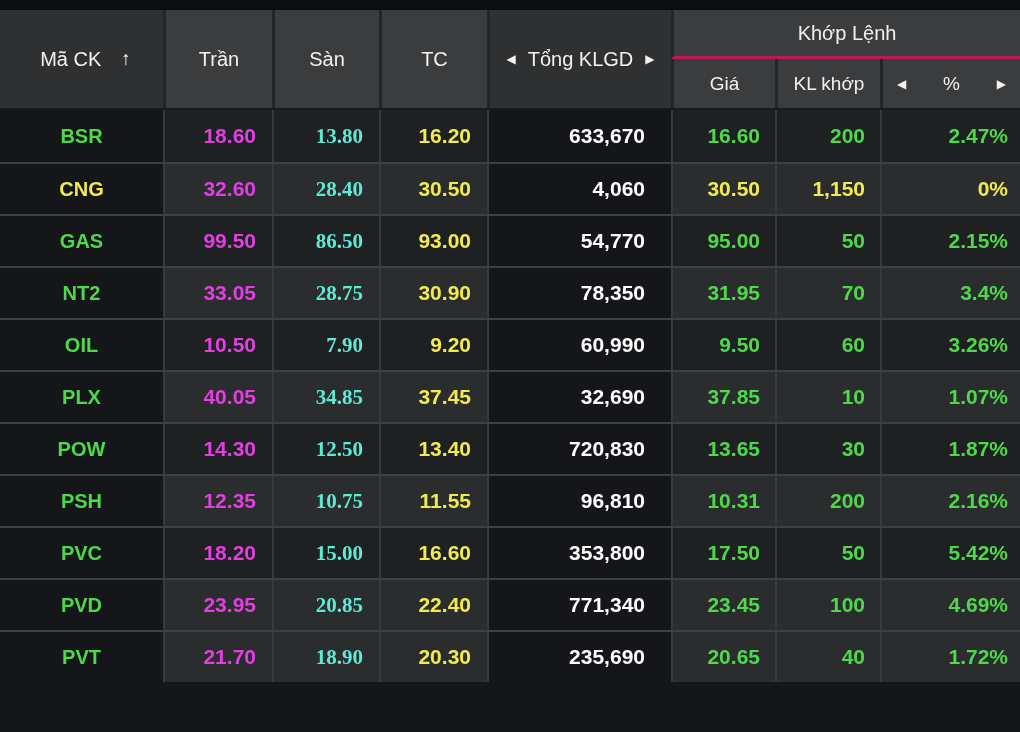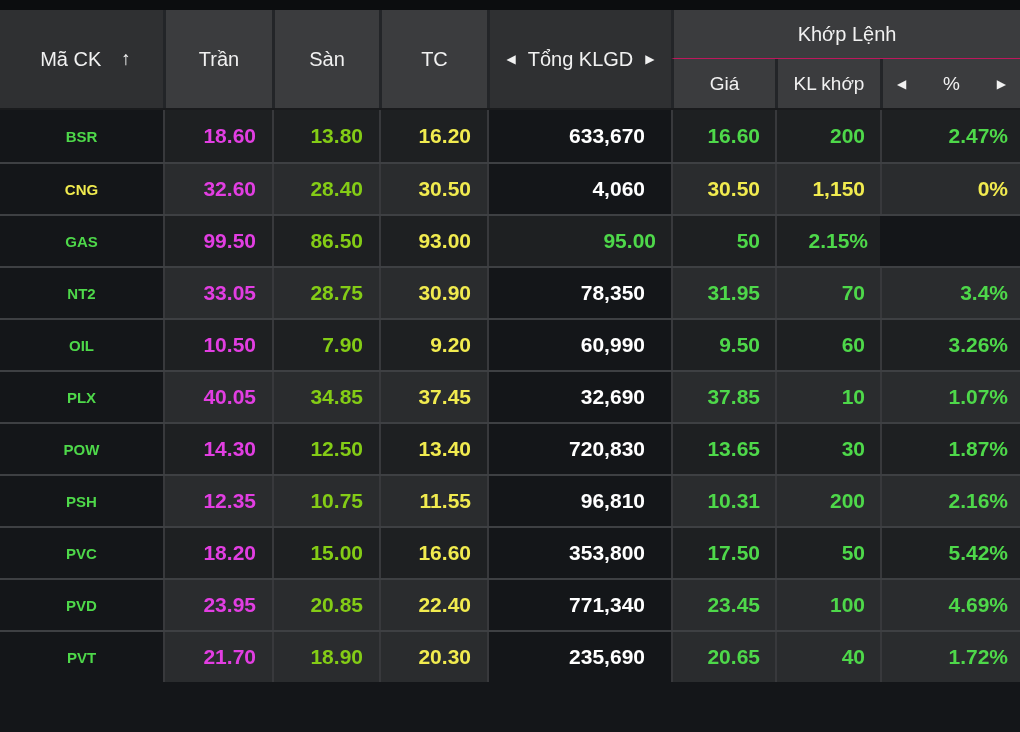--- a/index.html
+++ b/index.html
@@ -24,52 +24,52 @@
     height:98px;
     color:#f1f1f1; font-size:20px;
   }
   .hcell {
     background:#3b3c3e; display:flex; align-items:center; justify-content:center;
     border-left:3px solid #232528;
   }
   .hcell:first-child { border-left:none; }
   .h-span2 { grid-row:1 / span 2; }
   .h-dark { background:#2f3032; }
-  .h-group { grid-column:6 / span 3; border-bottom:1px solid #be185d; }
+  .h-group { grid-column:6 / span 3; border-bottom:3px solid #be185d; }
   .h-sub { font-size:19px;align-items:center; }
   .h-code { gap:20px;padding-left:8px; }
   .sorticon { font-size:19px; }
   .navarrow { font-size:12px; color:#f1f1f1; cursor:pointer; }
   .h-klgd { gap:12px; }
   .h-pct { justify-content:space-between; padding:0 14px; }
 
   
   .tbody { border-top:2px solid #1a1b1d; }
   .row { height:52px; border-top:2px solid #3e4043; }
   .row:first-child { border-top:none; }
   .cell {
     display:flex; align-items:center;
     font-size:21px; font-weight:bold;
     border-left:2px solid #38393c;
     background:#1e2022;
   }
   .cell:first-child { border-left:none; }
   .row.even .cell { background:#2a2c2e; }
   .cell.fixed-dark { background:#141619 !important; }
-  .col-code { justify-content:center; font-size:15px; }
+  .col-code { justify-content:center; font-size:20px; }
   .num { justify-content:flex-end; }
   .col-tran,.col-san,.col-tc { padding-right:16px; }
   .col-klgd { padding-right:26px; color:#ffffff; }
   .col-gia,.col-kl { padding-right:15px; }
   .col-pct { padding-right:12px; }
 
   .c-green   { color:#4ed84a; }
   .c-yellow  { color:#f1eb4f; }
   .c-magenta { color:#e23ee2;text-align:right; }
-  .c-cyan    { color:#84cc16; }
+  .c-cyan    { color:#5eead4;font-family:Liberation Serif, serif; }
 </style>
 </head>
 <body>
 
 <div id="board">
   <div class="topstrip"></div>
 
   <div class="thead">
     <div class="hcell h-span2 h-dark h-code">
       <span>Mã CK</span>
@@ -126,20 +126,21 @@
       <div class="cell num col-gia c-yellow">30.50</div>
       <div class="cell num col-kl c-yellow">1,150</div>
       <div class="cell num col-pct c-yellow">0%</div>
     </div>
 
     <div class="row grid-row odd">
       <div class="cell col-code fixed-dark c-green">GAS</div>
       <div class="cell num col-tran c-magenta">99.50</div>
       <div class="cell num col-san c-cyan">86.50</div>
       <div class="cell num col-tc c-yellow">93.00</div>
+      <div class="cell num col-klgd fixed-dark">54,770</div>
       <div class="cell num col-gia c-green">95.00</div>
       <div class="cell num col-kl c-green">50</div>
       <div class="cell num col-pct c-green">2.15%</div>
     </div>
 
     <div class="row grid-row even">
       <div class="cell col-code fixed-dark c-green">NT2</div>
       <div class="cell num col-tran c-magenta">33.05</div>
       <div class="cell num col-san c-cyan">28.75</div>
       <div class="cell num col-tc c-yellow">30.90</div>

